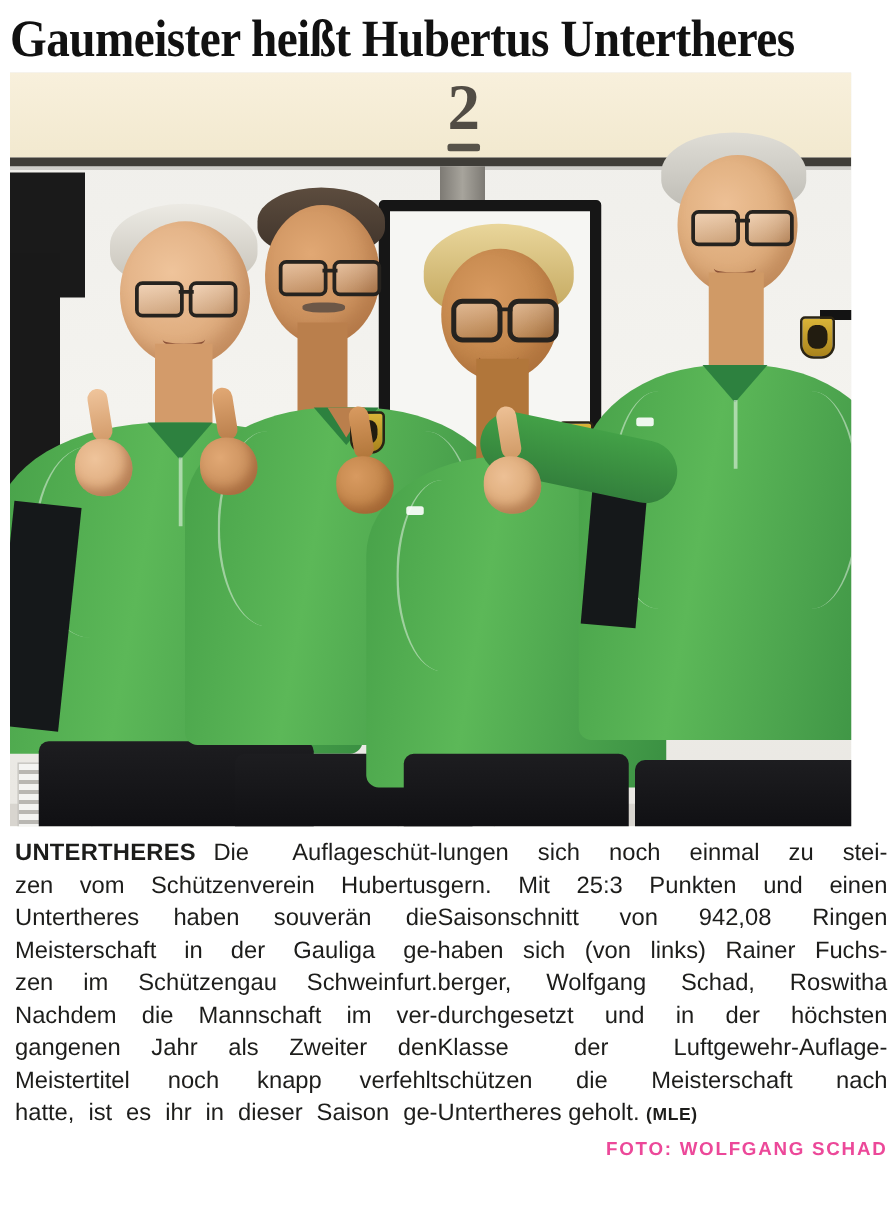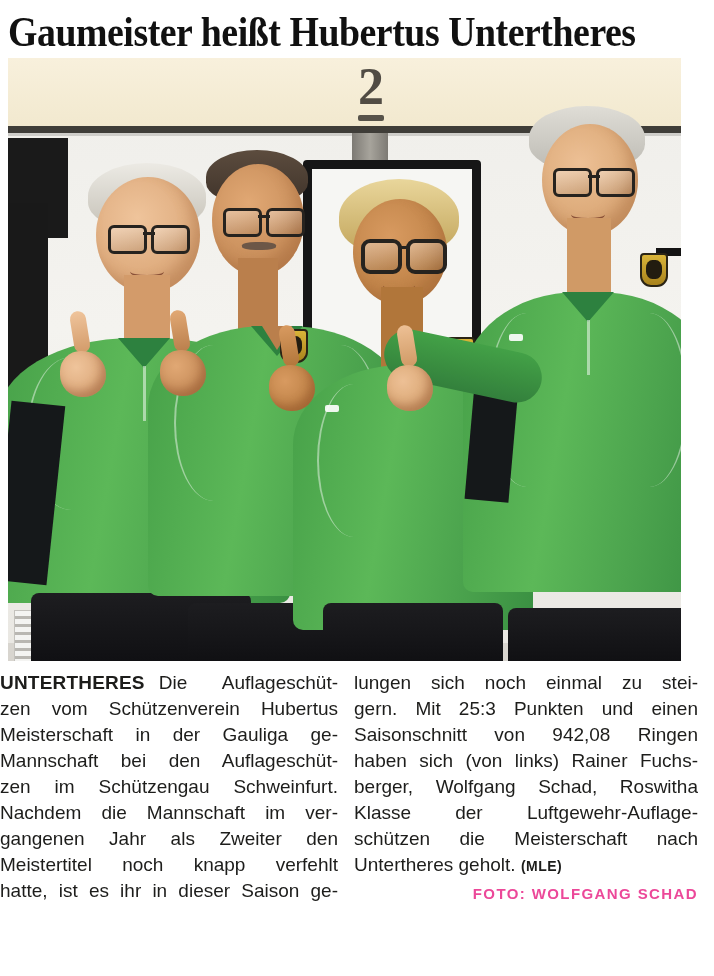--- a/index.html
+++ b/index.html
@@ -139,21 +139,21 @@
   .p3 .thumb{left:-12px;top:152px;} .p3 .fist{left:-24px;top:192px;}
   .p4 .thumb{left:-64px;top:229px;} .p4 .fist{left:-76px;top:269px;}
 
   .pants{background:linear-gradient(#1d1d20,#101013);border-radius:8px 8px 0 0;}
   .p1 .pants{left:35px;top:440px;width:220px;height:69px;}
   .p2 .pants{left:40px;top:465px;width:190px;height:59px;}
   .p3 .pants{left:30px;top:430px;width:180px;height:59px;}
   .p4 .pants{left:45px;top:512px;width:195px;height:54px;}
 
   
-  .caption{display:flex;gap:16px;margin:9px 0 0;width:698px;}
+  .caption{display:flex;margin:9px 12px 0;width:698px;}
   .col{font-size:19px;line-height:26px;}
   .col-left{width:338px;}
   .col-right{flex:1;}
   .jline{height:26px;overflow:hidden;text-align:justify;text-align-last:justify;}
   .line-last{height:26px;}
   .lead{font-weight:700;letter-spacing:.2px;margin-right:14px;}
   .mle{font-weight:700;font-size:14px;letter-spacing:.5px;}
   .credit{height:26px;text-align:right;font-weight:700;font-size:15px;
           letter-spacing:1.4px;color:#ec4899;padding-top:3px;box-sizing:border-box;}
 </style>
@@ -267,34 +267,35 @@
       <div class="pants"></div>
     </div>
   </figure>
 
   <div class="caption">
     <div class="col col-left">
       <div class="jline">
         <span class="lead">UNTERTHERES</span><span>Die Auflageschüt-</span>
       </div>
       <div class="jline">zen vom Schützenverein Hubertus</div>
+      <div class="jline">Untertheres haben souverän die</div>
       <div class="jline">Meisterschaft in der Gauliga ge-</div>
-      <div class="jline">Mannschaft bei den Auflageschüt-</div>
       <div class="jline">zen im Schützengau Schweinfurt.</div>
       <div class="jline">Nachdem die Mannschaft im ver-</div>
       <div class="jline">gangenen Jahr als Zweiter den</div>
       <div class="jline">Meistertitel noch knapp verfehlt</div>
       <div class="jline">hatte, ist es ihr in dieser Saison ge-</div>
     </div>
     <div class="col col-right">
       <div class="jline">lungen sich noch einmal zu stei-</div>
       <div class="jline">gern. Mit 25:3 Punkten und einen</div>
       <div class="jline">Saisonschnitt von 942,08 Ringen</div>
       <div class="jline">haben sich (von links) Rainer Fuchs-</div>
       <div class="jline">berger, Wolfgang Schad, Roswitha</div>
+      <div class="jline">durchgesetzt und in der höchsten</div>
       <div class="jline">Klasse der Luftgewehr-Auflage-</div>
       <div class="jline">schützen die Meisterschaft nach</div>
       <div class="line-last">
         <span>Untertheres geholt.</span>
         <span class="mle">(MLE)</span>
       </div>
       <div class="credit">FOTO: WOLFGANG SCHAD</div>
     </div>
   </div>
 

